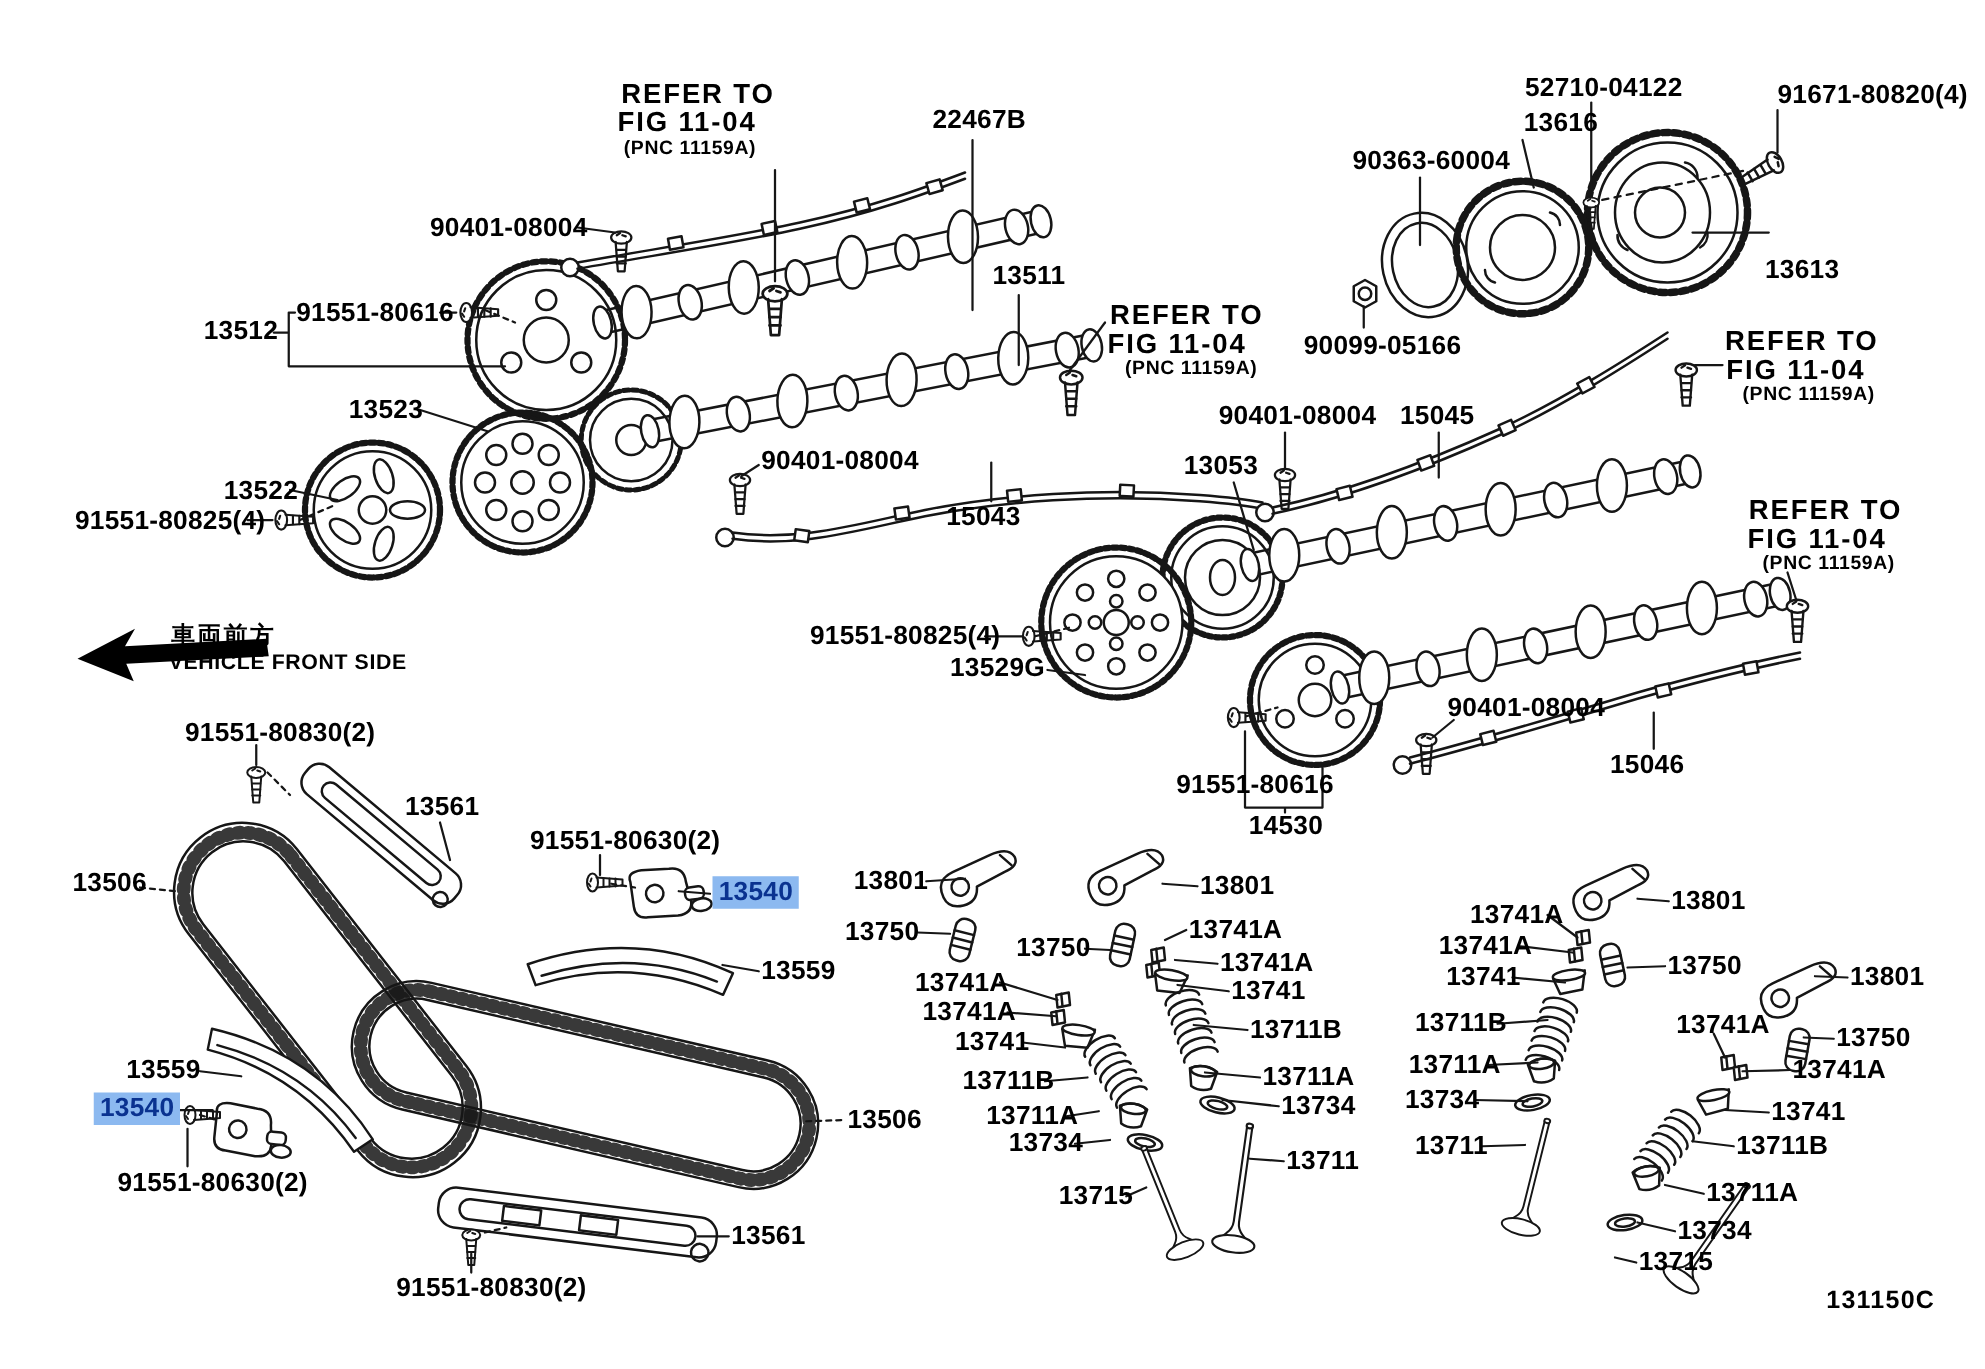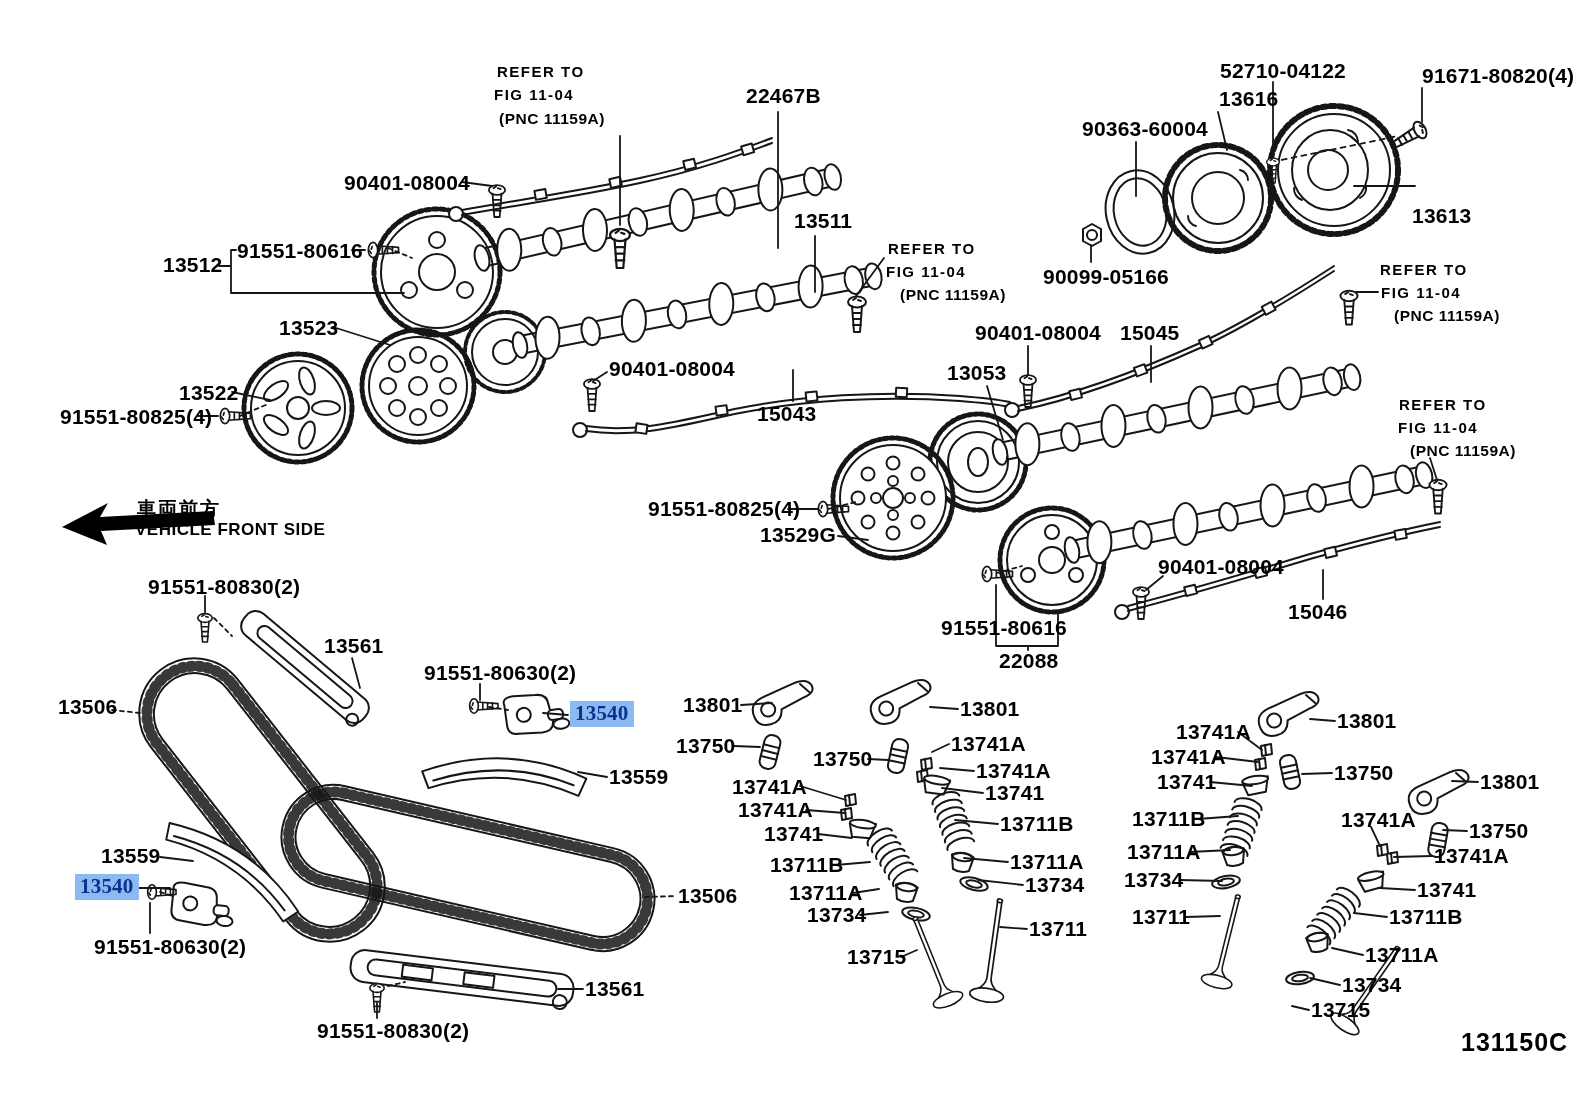--- a/index.html
+++ b/index.html
@@ -2,26 +2,26 @@
 <html style="--hl-bg: #8CB9F0; --hl-fg: #0A3290;"><head>
 <meta charset="utf-8">
 <style>
   html,body{margin:0;padding:0;background:#fff;}
   .stage{position:relative;width:1588px;height:1095px;background:#ffffff;overflow:hidden;}
   #art{position:absolute;left:0;top:0;}
   #labels{position:absolute;left:0;top:0;width:100%;height:100%;}
   .lbl{position:absolute;font-family:"Liberation Sans",sans-serif;font-weight:bold;color:#000;
        white-space:nowrap;line-height:1;}
   .part{font-size:21px;letter-spacing:0.2px;}
-  .note{font-size:15px;letter-spacing:1.5px;}
+  .note{font-size:22px;letter-spacing:1.5px;}
   .pnc{font-size:15.5px;letter-spacing:0.5px;margin-left:10px;}
-  .code{font-size:25px;letter-spacing:1px;}
+  .code{font-size:20px;letter-spacing:1px;}
   .jp{font-size:19px;font-family:"DejaVu Sans",sans-serif;letter-spacing:2px;}
   .en{font-size:17px;letter-spacing:0.5px;}
-  .hl{background:var(--hl-bg,#8CB9F0);color:var(--hl-fg,#0A3290);padding:2px 5px 3px;font-family:Liberation Serif, serif;}
+  .hl{background:var(--hl-bg,#8CB9F0);color:var(--hl-fg,#0A3290);padding:2px 5px 3px;}
 </style>
 </head>
 <body>
 
 <div class="stage">
 
 <svg id="art" width="1588" height="1095" viewBox="0 0 1588 1095" xmlns="http://www.w3.org/2000/svg">
   <defs>
     <g id="boltV">
       <ellipse cx="0" cy="0" rx="9" ry="5.5" fill="#fff"></ellipse>
@@ -455,21 +455,21 @@
       <div class="lbl note" style="left: 1381px; top: 285px;">FIG 11-04</div>
       <div class="lbl pnc" style="left: 1384px; top: 308px;">(PNC 11159A)</div>
       <div class="lbl note" style="left: 1399px; top: 397px;">REFER TO</div>
       <div class="lbl note" style="left: 1398px; top: 420px;">FIG 11-04</div>
       <div class="lbl pnc" style="left: 1400px; top: 443px;">(PNC 11159A)</div>
       <div class="lbl part" style="left: 648px; top: 498px;">91551-80825(4)</div>
       <div class="lbl part" style="left: 760px; top: 524px;">13529G</div>
       <div class="lbl part" style="left: 1158px; top: 556px;">90401-08004</div>
       <div class="lbl part" style="left: 1288px; top: 601px;">15046</div>
       <div class="lbl part" style="left: 941px; top: 617px;">91551-80616</div>
-      <div class="lbl part" style="left: 999px; top: 650px;">22088</div>
+      <div class="lbl part" style="left: 999px; top: 650px;">14530</div>
       <div class="lbl jp" style="left: 137px; top: 499px;">車両前方</div>
       <div class="lbl en" style="left: 135px; top: 521px;">VEHICLE FRONT SIDE</div>
       <div class="lbl part" style="left: 148px; top: 576px;">91551-80830(2)</div>
       <div class="lbl part" style="left: 324px; top: 635px;">13561</div>
       <div class="lbl part" style="left: 58px; top: 696px;">13506</div>
       <div class="lbl part" style="left: 424px; top: 662px;">91551-80630(2)</div>
       <div class="lbl part hl" style="left: 570px; top: 701px;">13540</div>
       <div class="lbl part" style="left: 609px; top: 766px;">13559</div>
       <div class="lbl part" style="left: 101px; top: 845px;">13559</div>
       <div class="lbl part hl" style="left: 75px; top: 874px;">13540</div>

